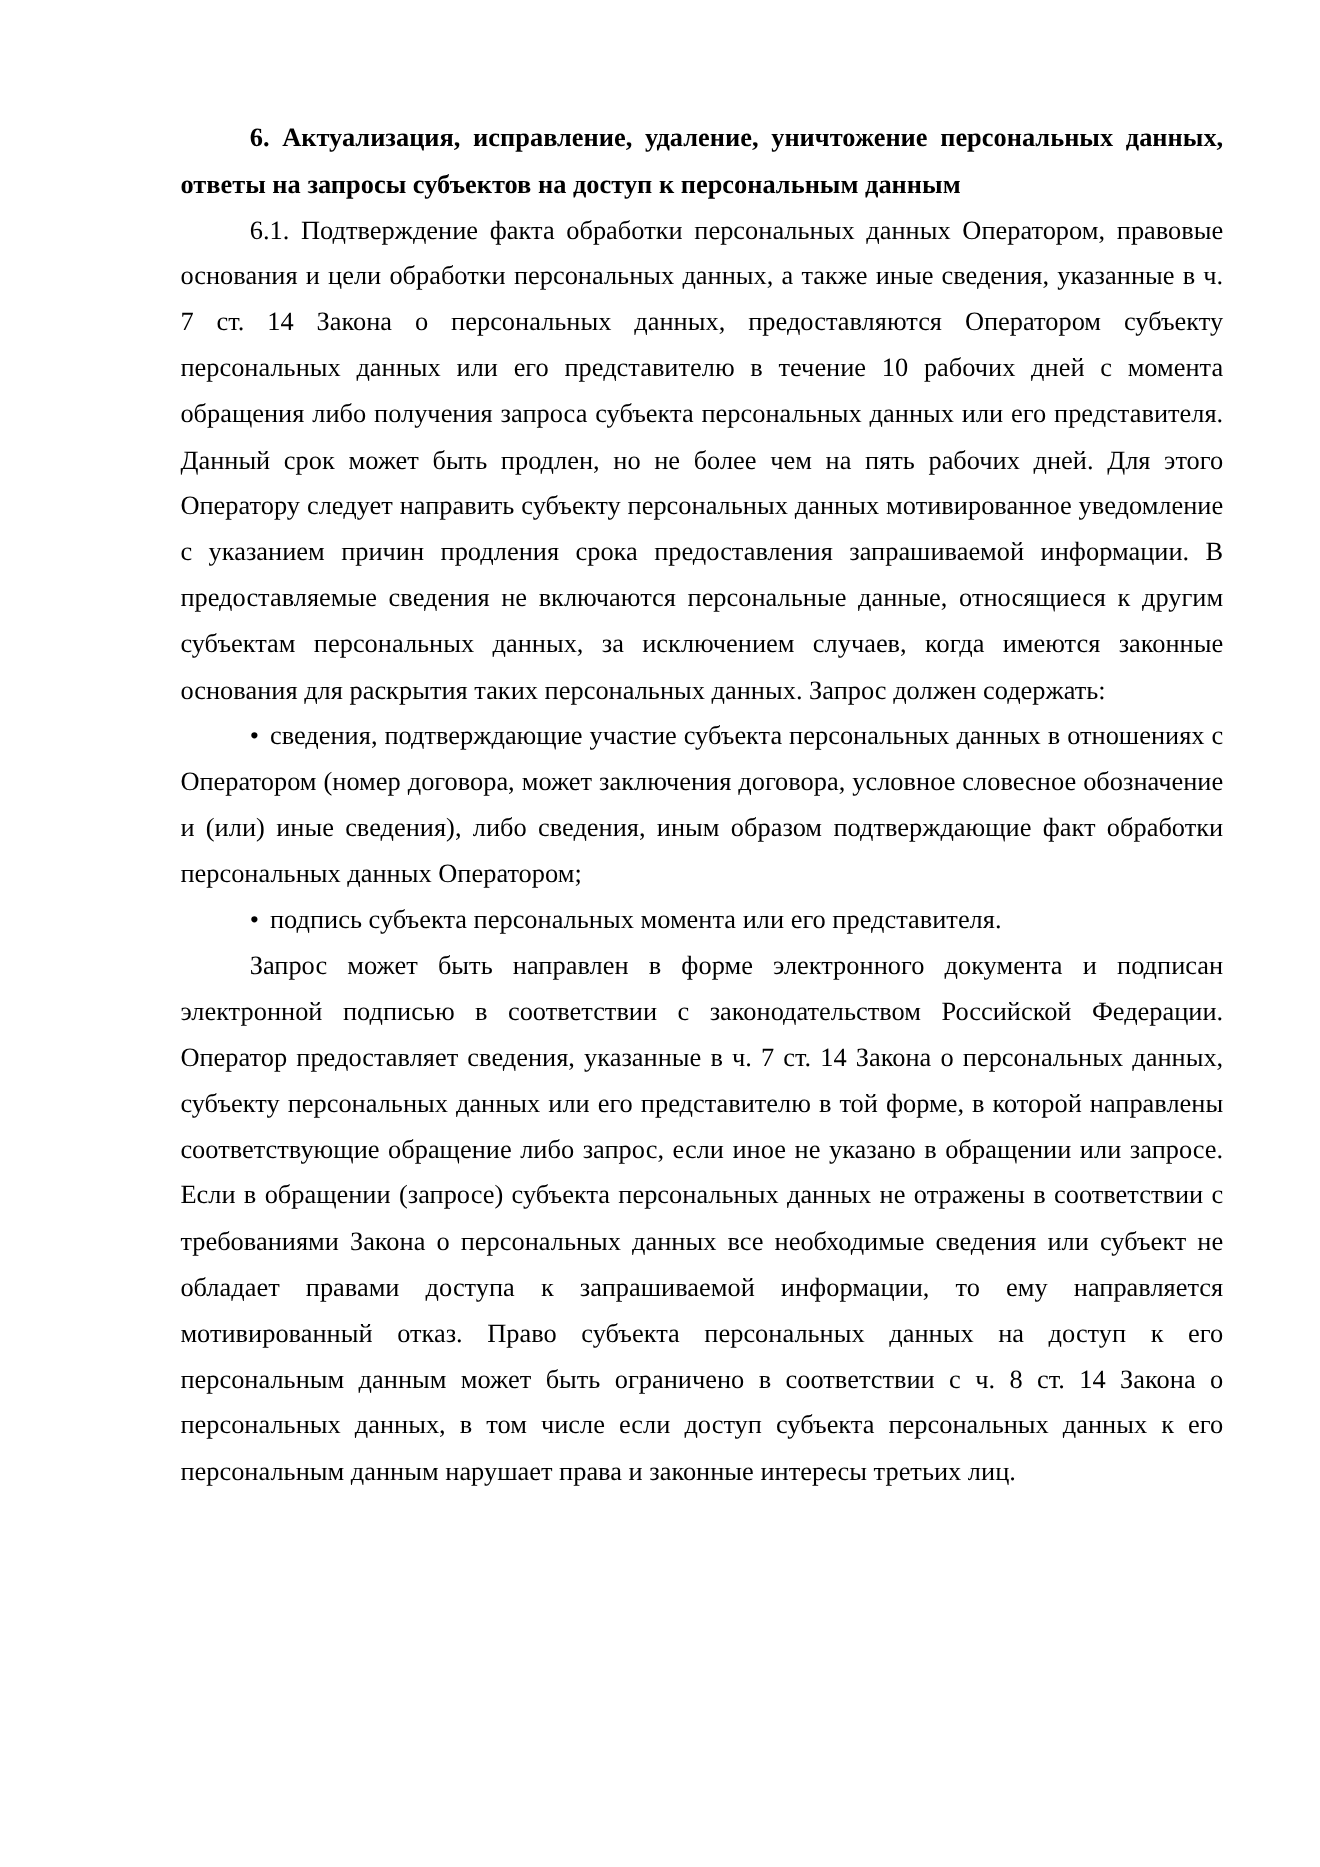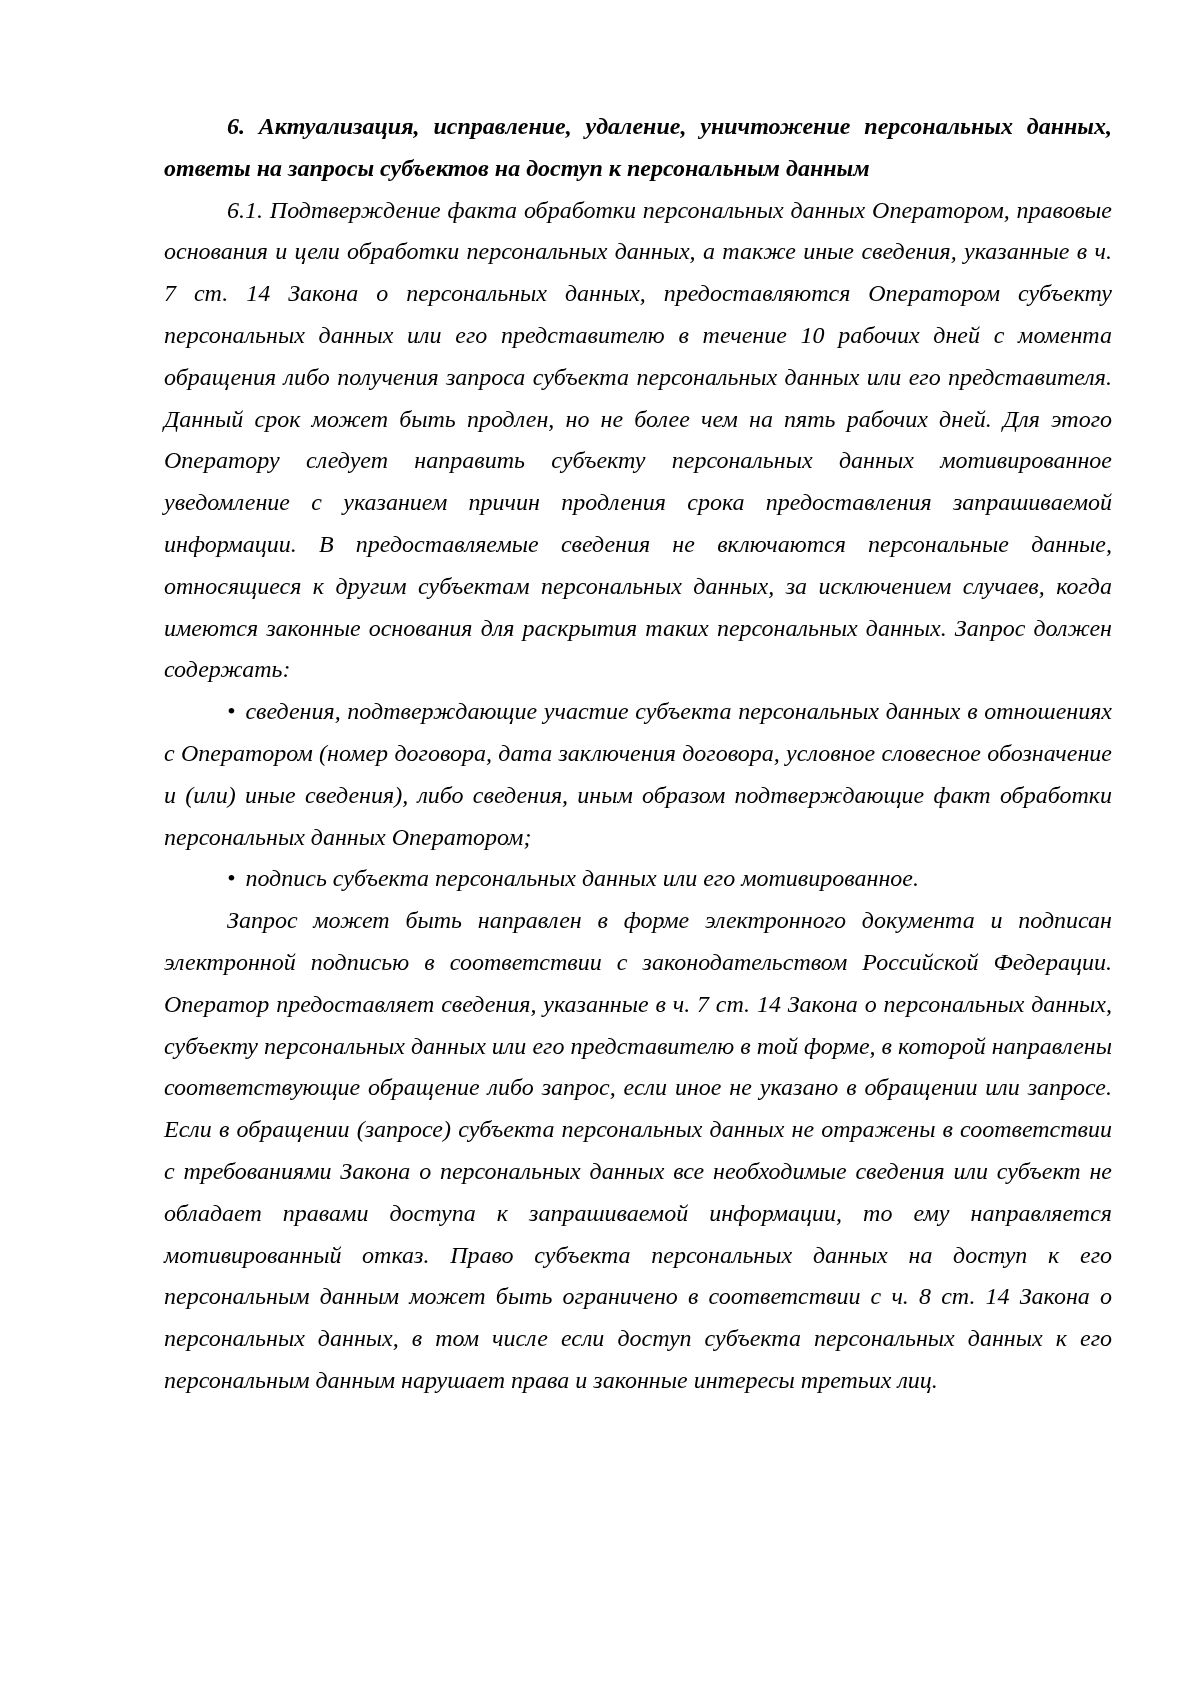--- a/index.html
+++ b/index.html
@@ -24,41 +24,40 @@
     line-height: 41.8px;
     color: #000000;
     text-align: justify;
     hyphens: none;
     -webkit-hyphens: none;
   }
   .doc p {
     margin: 0;
     padding: 0;
     text-indent: 63px;
-    font-style: italic;
   }
   .title {
     font-weight: bold;
   }
   .bullet .b-glyph {
     display: inline;
     margin-right: 10px;
   }
 </style>
 </head>
 <body>
 
 <div class="page">
   <div class="doc">
 
     <p class="title">6. Актуализация, исправление, удаление, уничтожение персональных данных, ответы на запросы субъектов на доступ к персональным данным</p>
 
     <p class="para">6.1. Подтверждение факта обработки персональных данных Оператором, правовые основания и цели обработки персональных данных, а также иные сведения, указанные в ч. 7 ст. 14 Закона о персональных данных, предоставляются Оператором субъекту персональных данных или его представителю в течение 10 рабочих дней с момента обращения либо получения запроса субъекта персональных данных или его представителя. Данный срок может быть продлен, но не более чем на пять рабочих дней. Для этого Оператору следует направить субъекту персональных данных мотивированное уведомление с указанием причин продления срока предоставления запрашиваемой информации. В предоставляемые сведения не включаются персональные данные, относящиеся к другим субъектам персональных данных, за исключением случаев, когда имеются законные основания для раскрытия таких персональных данных. Запрос должен содержать:</p>
 
 
-    <p class="para bullet"><span class="b-glyph">•</span><span>сведения, подтверждающие участие субъекта персональных данных в отношениях с Оператором (номер договора, дата заключения договора, условное словесное обозначение и (или) иные сведения), либо сведения, иным образом подтверждающие факт обработки персональных данных Оператором;</span></p>
+    <p class="para bullet"><span class="b-glyph">•</span><span>сведения, подтверждающие участие субъекта персональных данных в отношениях с Оператором (номер договора, может заключения договора, условное словесное обозначение и (или) иные сведения), либо сведения, иным образом подтверждающие факт обработки персональных данных Оператором;</span></p>
 
-    <p class="para bullet"><span class="b-glyph">•</span><span>подпись субъекта персональных данных или его мотивированное.</span></p>
+    <p class="para bullet"><span class="b-glyph">•</span><span>подпись субъекта персональных момента или его представителя.</span></p>
 
     <p class="para">Запрос может быть направлен в форме электронного документа и подписан электронной подписью в соответствии с законодательством Российской Федерации. Оператор предоставляет сведения, указанные в ч. 7 ст. 14 Закона о персональных данных, субъекту персональных данных или его представителю в той форме, в которой направлены соответствующие обращение либо запрос, если иное не указано в обращении или запросе. Если в обращении (запросе) субъекта персональных данных не отражены в соответствии с требованиями Закона о персональных данных все необходимые сведения или субъект не обладает правами доступа к запрашиваемой информации, то ему направляется мотивированный отказ. Право субъекта персональных данных на доступ к его персональным данным может быть ограничено в соответствии с ч. 8 ст. 14 Закона о персональных данных, в том числе если доступ субъекта персональных данных к его персональным данным нарушает права и законные интересы третьих лиц.</p>
 
   </div>
 </div>
 
 </body></html>

